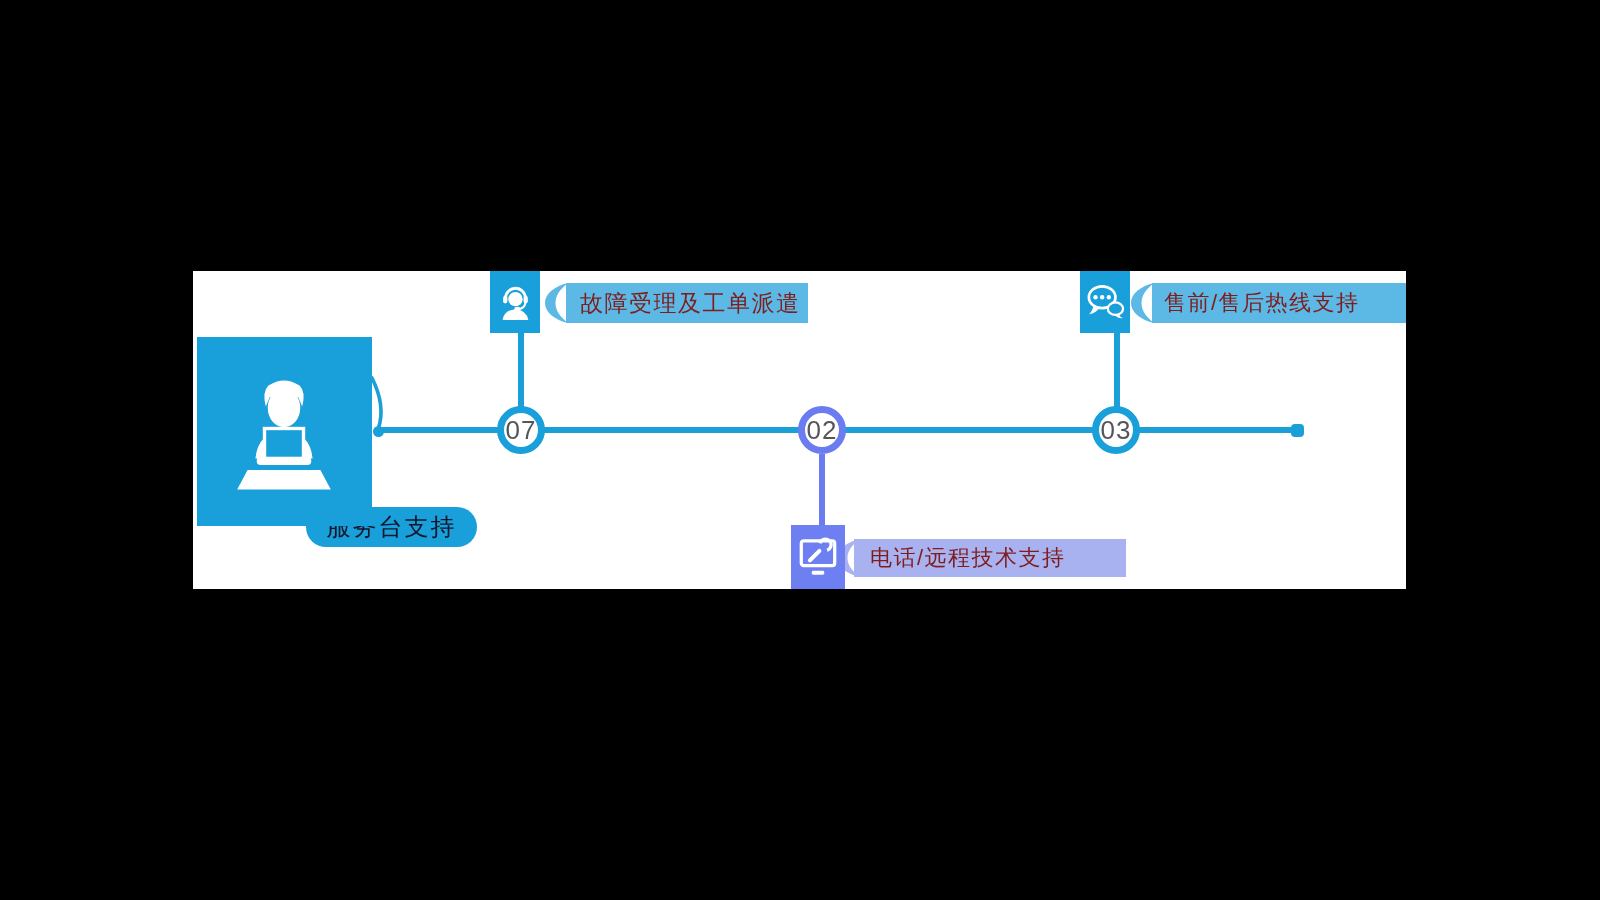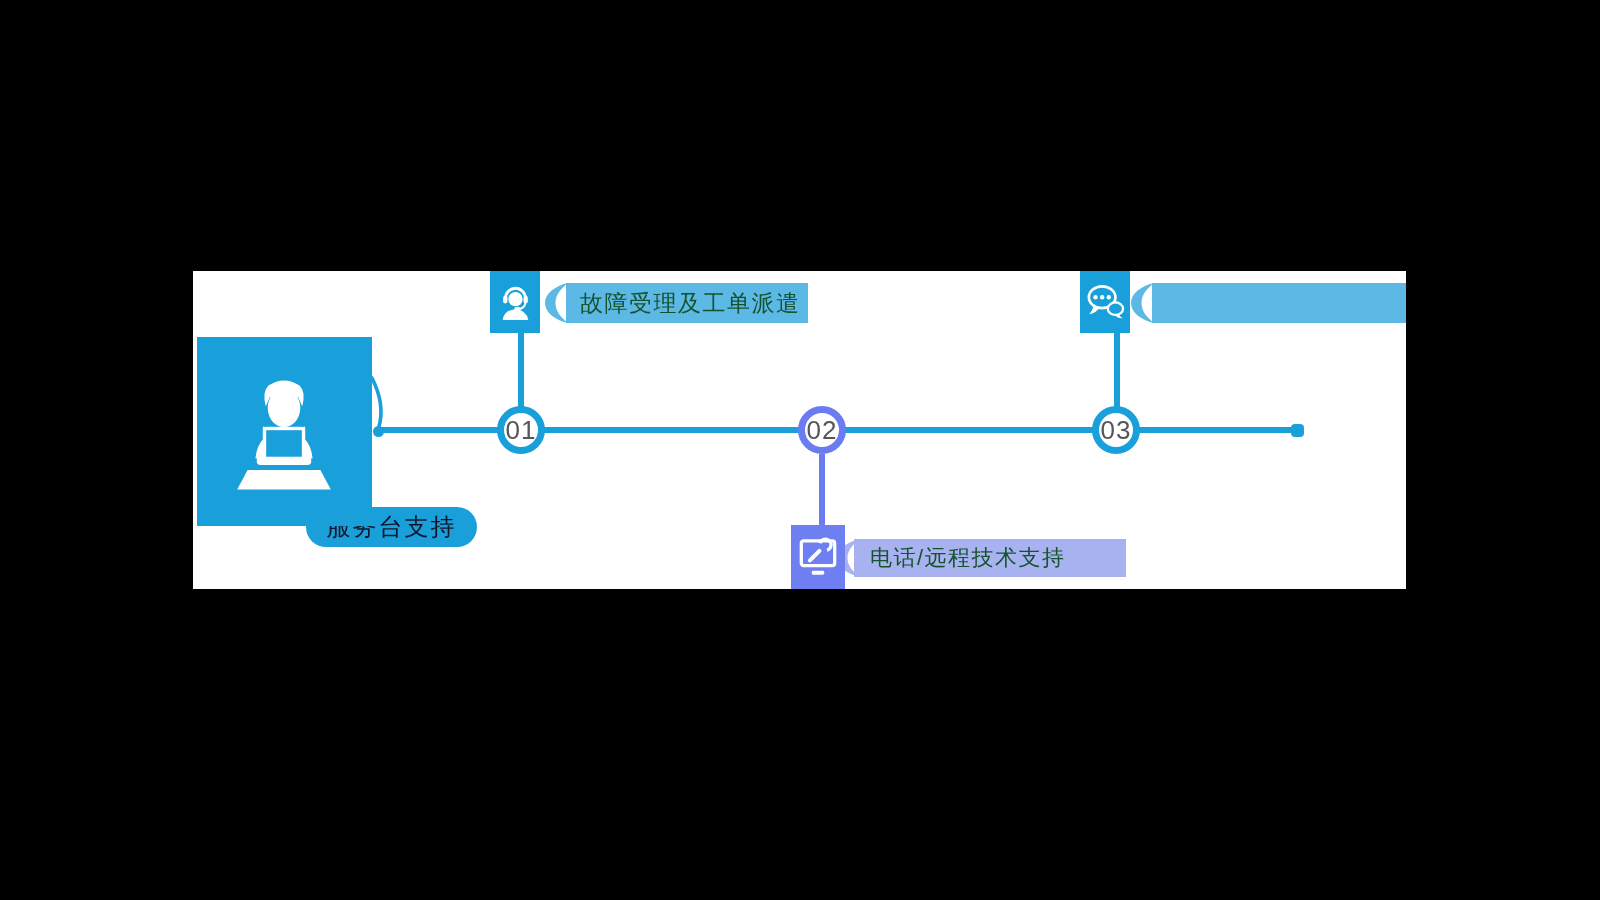--- a/index.html
+++ b/index.html
@@ -51,21 +51,21 @@
   .stem1{left:325px;top:61px;height:80px;}
   .stem3{left:921px;top:61px;height:80px;}
   .stem2{left:626px;top:183px;height:75px;background:#6b7cf0;}
   
   .icon-box{position:absolute;z-index:3;display:flex;align-items:center;justify-content:center;}
   .box1{left:297px;top:0;width:50px;height:62px;background:#199fda;}
   .box3{left:887px;top:0;width:50px;height:62px;background:#199fda;}
   .box2{left:598px;top:254px;width:54px;height:64px;background:#6e7ff2;}
   
   .banner{
-    position:absolute;height:40px;z-index:2;color:#14532d;
+    position:absolute;height:40px;z-index:2;color:#7f1d1d;
     display:flex;align-items:center;letter-spacing:1.5px;
   }
   .banner .cap{position:absolute;top:0;left:-24px;}
   .banner1{left:373px;top:12px;width:242px;background:#5cb8e5;font-size:23px;padding-left:14px;box-sizing:border-box;}
   .banner3{left:959px;top:12px;width:254px;background:#5cb8e5;font-size:22px;padding-left:12px;box-sizing:border-box;}
   .banner2{left:661px;top:268px;width:272px;height:38px;background:#a9b2f0;font-size:22px;padding-left:16px;box-sizing:border-box;z-index:2;}
   .banner2 .cap{left:-20px;}
 </style>
 </head>
 <body>
@@ -91,21 +91,21 @@
   </svg>
   <div class="start-dot"></div>
   <div class="main-line"></div>
   <div class="end-cap"></div>
 
   <div class="stem stem1"></div>
   <div class="stem stem2"></div>
   <div class="stem stem3"></div>
 
   <div class="step-circle c01">
-    <span>01</span>
+    <span>07</span>
   </div>
   <div class="step-circle c02">
     <span>02</span>
   </div>
   <div class="step-circle c03">
     <span>03</span>
   </div>
 
   <div class="icon-box box1">
     <svg width="38" height="40" viewBox="0 0 40 42">
@@ -135,20 +135,21 @@
       <circle cx="26" cy="15" r="2.3" fill="#fff"></circle>
       <ellipse cx="33" cy="27" rx="8" ry="6.5" fill="#199fda" stroke="#fff" stroke-width="2.4"></ellipse>
       <path d="M36 32 Q38 36 41 37 Q35.5 37.5 32.5 34 Z" fill="#fff"></path>
     </svg>
   </div>
 
   <div class="banner banner3">
     <svg class="cap" width="26" height="40" viewBox="0 0 26 40" preserveAspectRatio="none">
       <path d="M26 0 C 13 3 3 10.5 3 20 C 3 29.5 13 37 26 40 C 17.5 33.5 13.5 27 13.5 20 C 13.5 13 17.5 6.5 26 0 Z" fill="#5cb8e5"></path>
     </svg>
+    <span>售前/售后热线支持</span>
   </div>
 
   <div class="icon-box box2">
     <svg width="42" height="44" viewBox="0 0 44 44">
       <rect x="4.5" y="5" width="35" height="26" rx="2.5" fill="none" stroke="#fff" stroke-width="3.4"></rect>
       <path d="M24 7.5 A6 6 0 1 1 31.5 15" fill="none" stroke="#fff" stroke-width="3.4"></path>
       <line x1="13.5" y1="25.5" x2="23.5" y2="15.5" stroke="#fff" stroke-width="4.2" stroke-linecap="round"></line>
       <rect x="15.5" y="36.5" width="13" height="4" rx="1.5" fill="#fff"></rect>
     </svg>
   </div>

